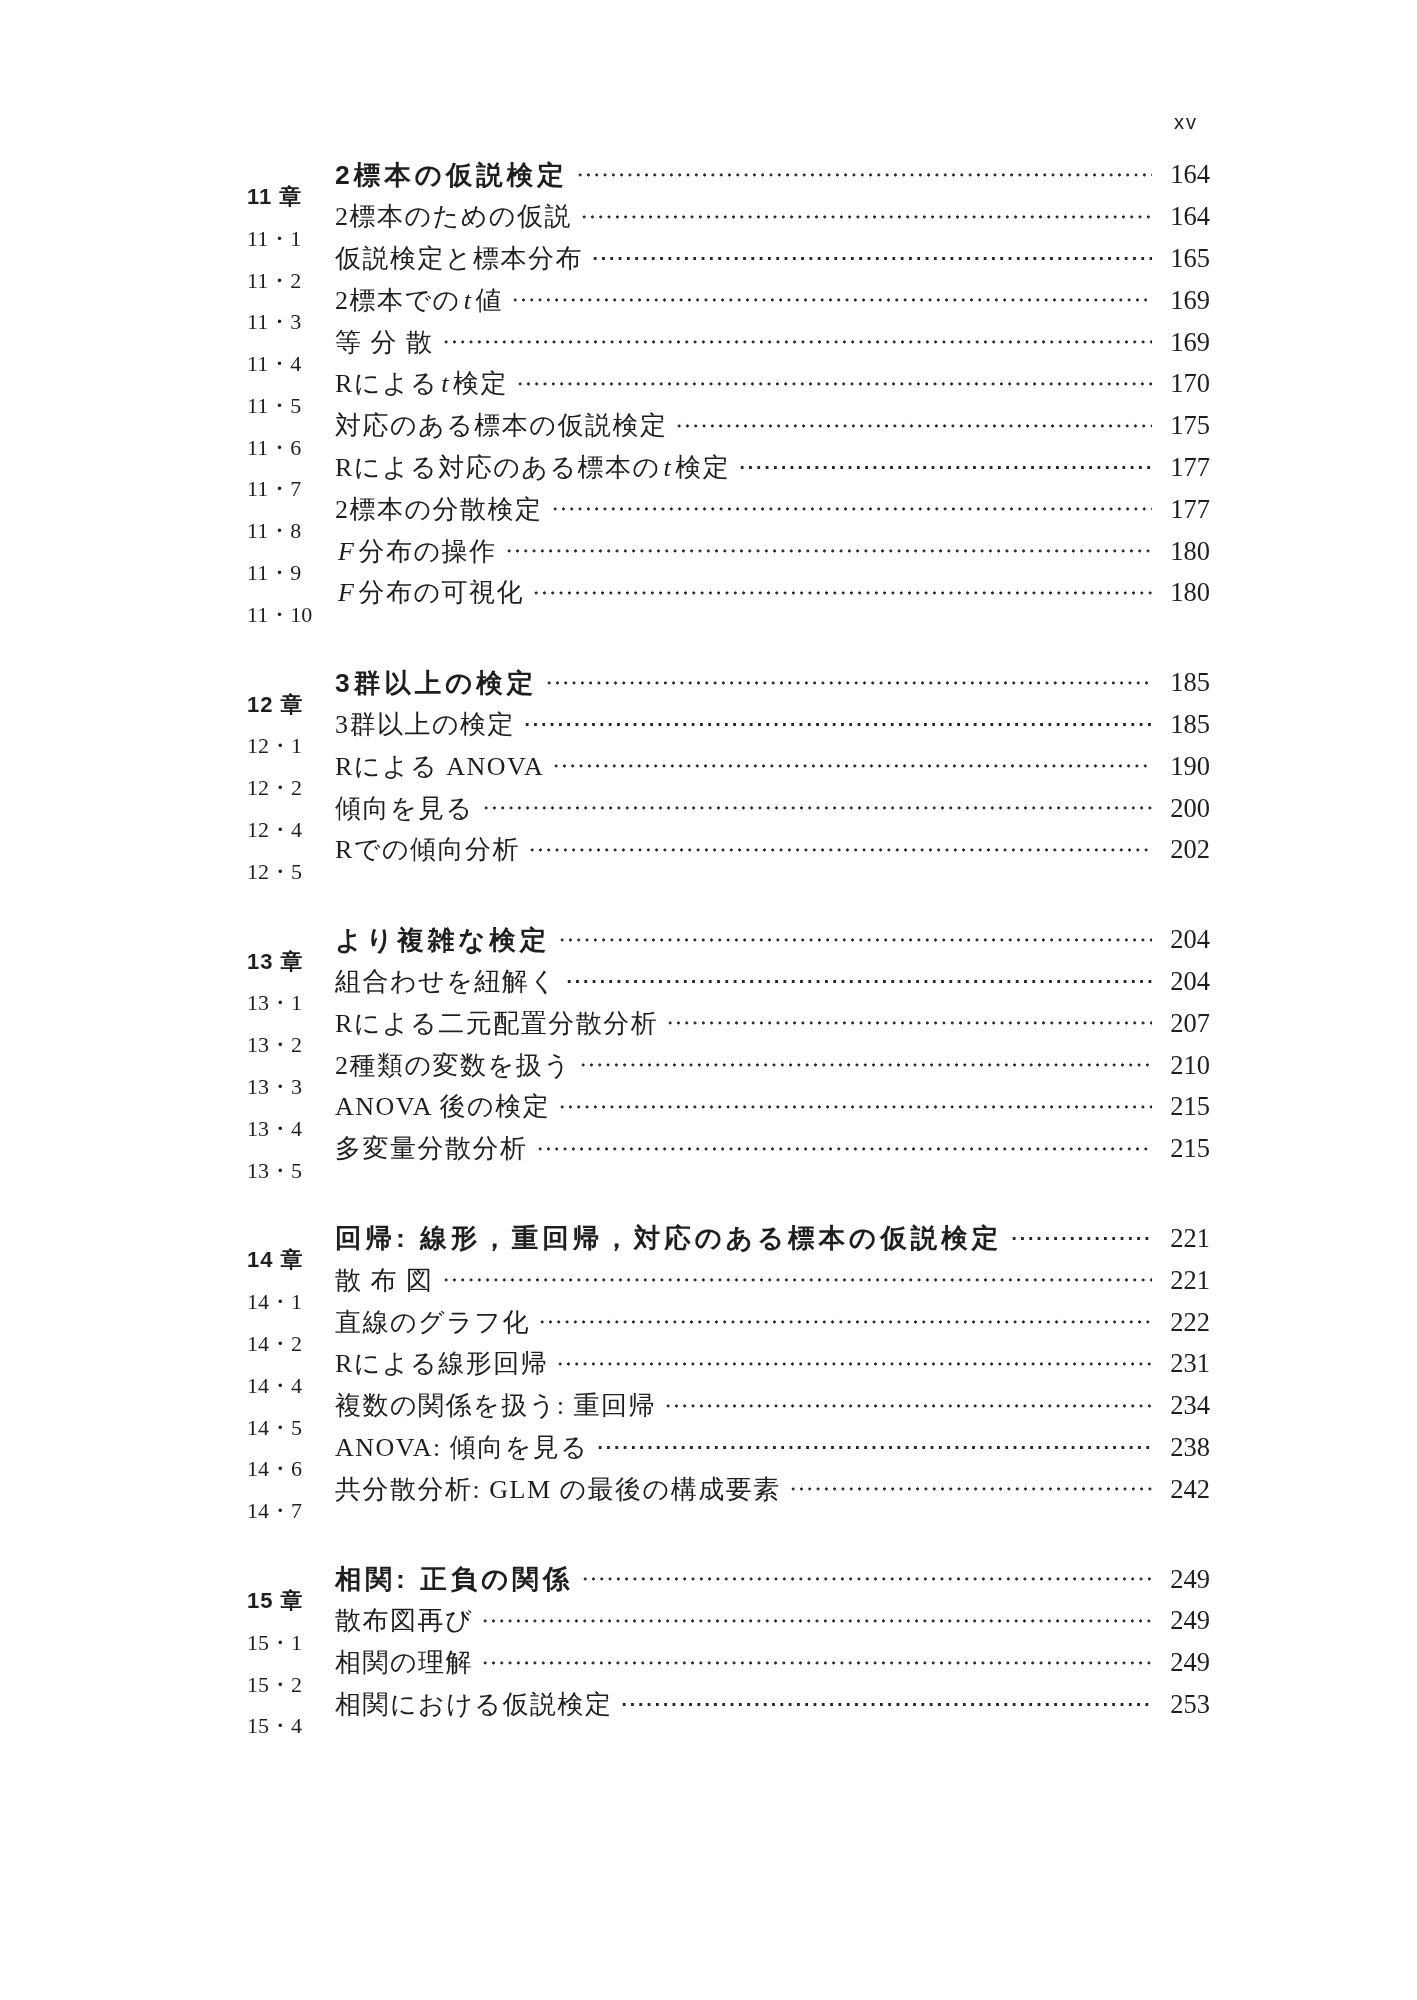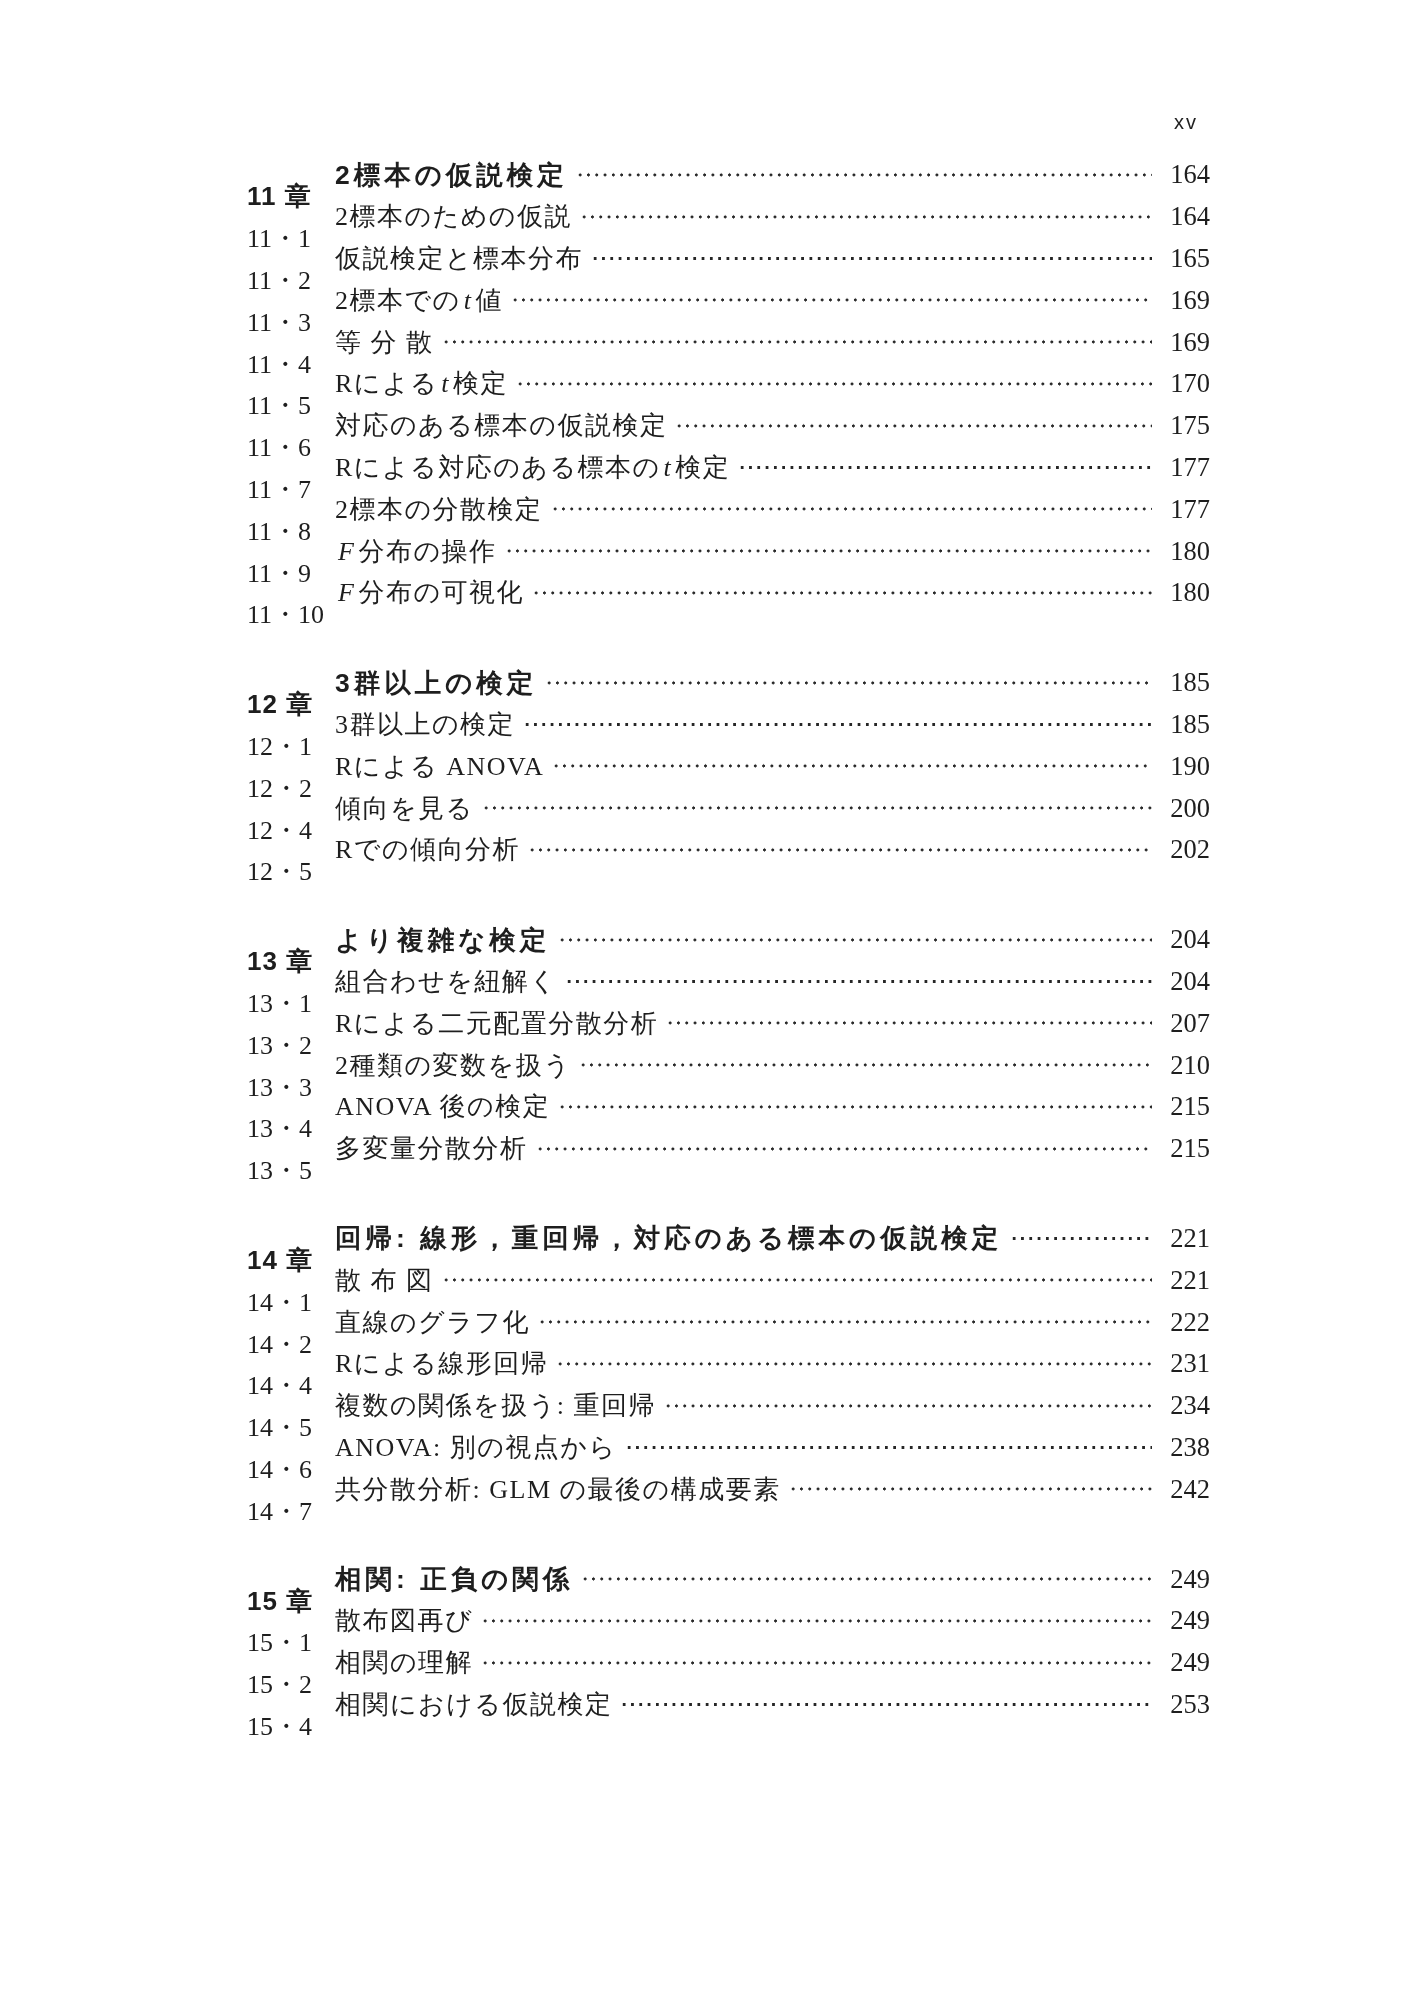--- a/index.html
+++ b/index.html
@@ -11,21 +11,21 @@
   }
   .folio {
     position: absolute; top: 112px; right: 219px;
     font-family: Liberation Sans, sans-serif;
     font-size: 20px; line-height: 1; letter-spacing: 2px; color: #222;
   }
   .toc { position: absolute; left: 247px; top: 154px; width: 963px; }
   .chapter-block { margin-top: 48px; }
   .chapter-block:first-child { margin-top: 0; }
   .row { display: flex; align-items: center; height: 41.8px; white-space: nowrap; }
-  .num { flex: 0 0 auto; min-width: 88px; font-size: 26px; margin-top: 44px; }
+  .num { flex: 0 0 auto; min-width: 88px; font-size: 22px; margin-top: 44px; }
   .row.chapter .num {
     font-family: "Liberation Sans", "DejaVu Sans", sans-serif;
     font-weight: 700; letter-spacing: 1px;
   }
   .title { flex: 0 0 auto; font-size: 26px; letter-spacing: 1.5px; padding-right: 8px; }
   .row.chapter .title {
     font-family: "Liberation Sans", "DejaVu Sans", sans-serif;
     font-weight: 700; font-size: 26.5px; letter-spacing: 4px;
   }
   .title i {
@@ -211,21 +211,21 @@
           <span class="page-no">231</span>
         </div>
         <div class="row section">
           <span class="num">14・5</span>
           <span class="title">複数の関係を扱う: 重回帰</span>
           <span class="dots"></span>
           <span class="page-no">234</span>
         </div>
         <div class="row section">
           <span class="num">14・6</span>
-          <span class="title">ANOVA: 別の視点から</span>
+          <span class="title">ANOVA: 傾向を見る</span>
           <span class="dots"></span>
           <span class="page-no">238</span>
         </div>
         <div class="row section">
           <span class="num">14・7</span>
           <span class="title">共分散分析: GLM の最後の構成要素</span>
           <span class="dots"></span>
           <span class="page-no">242</span>
         </div>
       </div>

